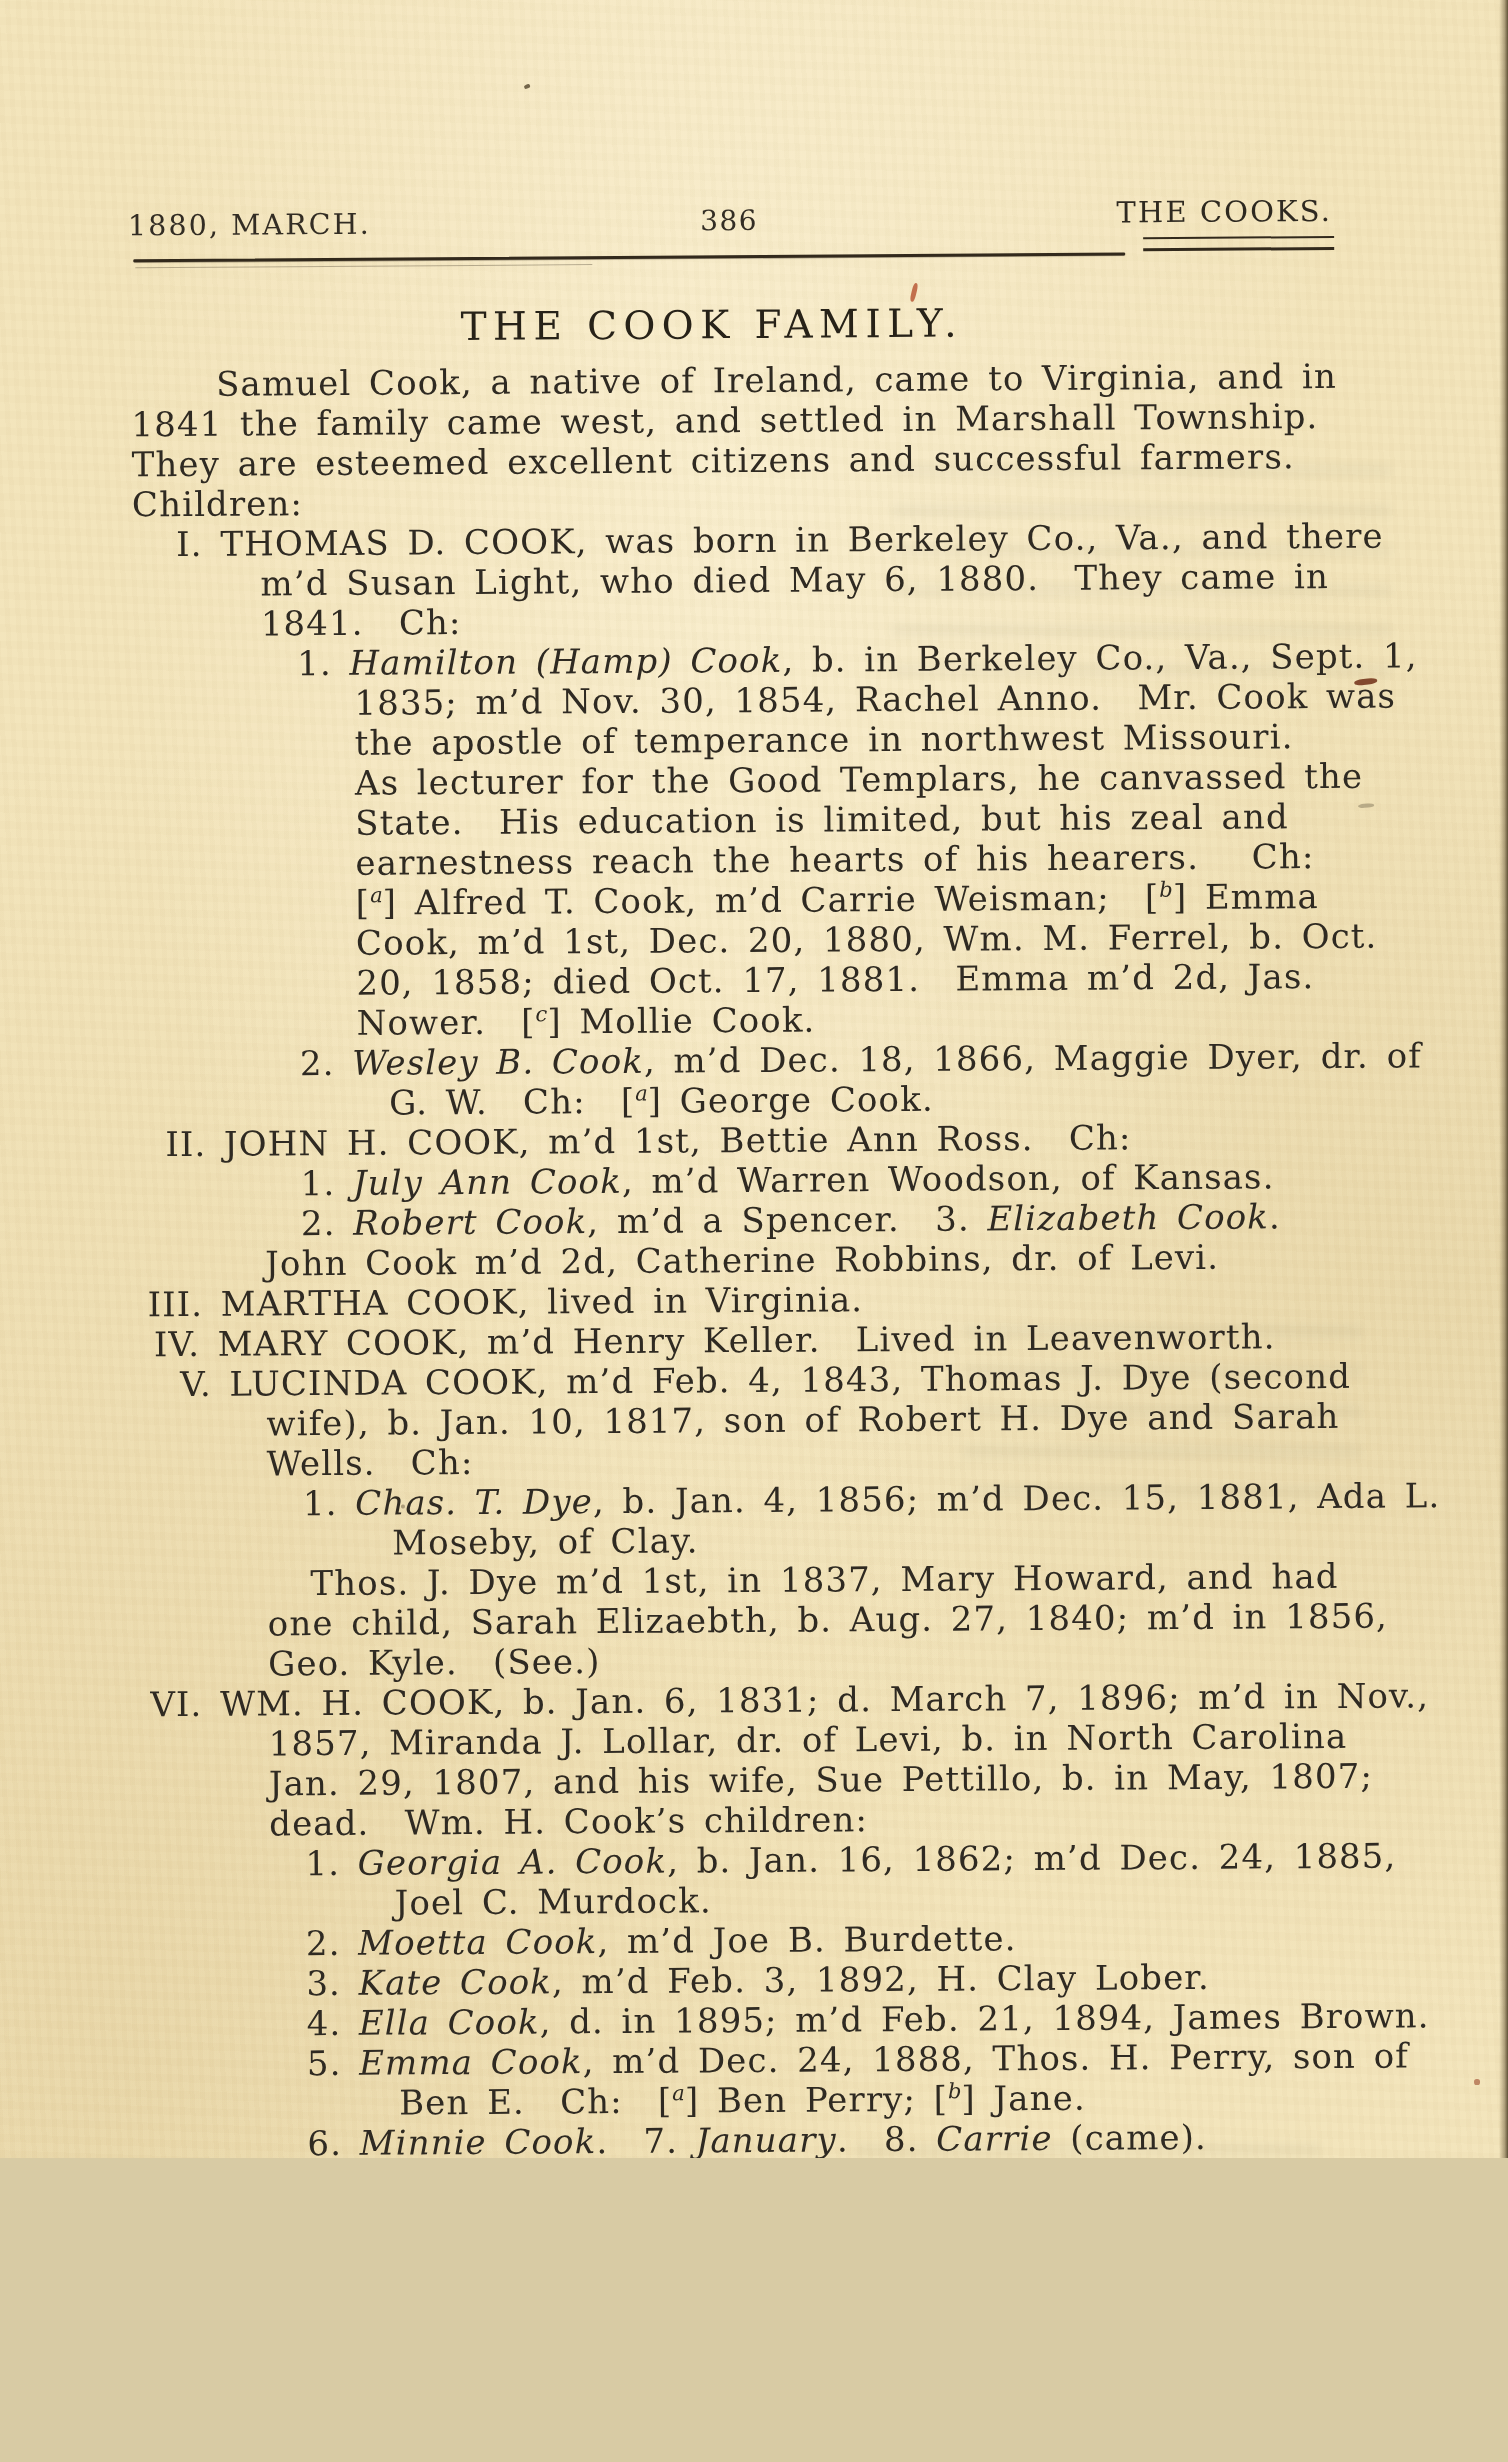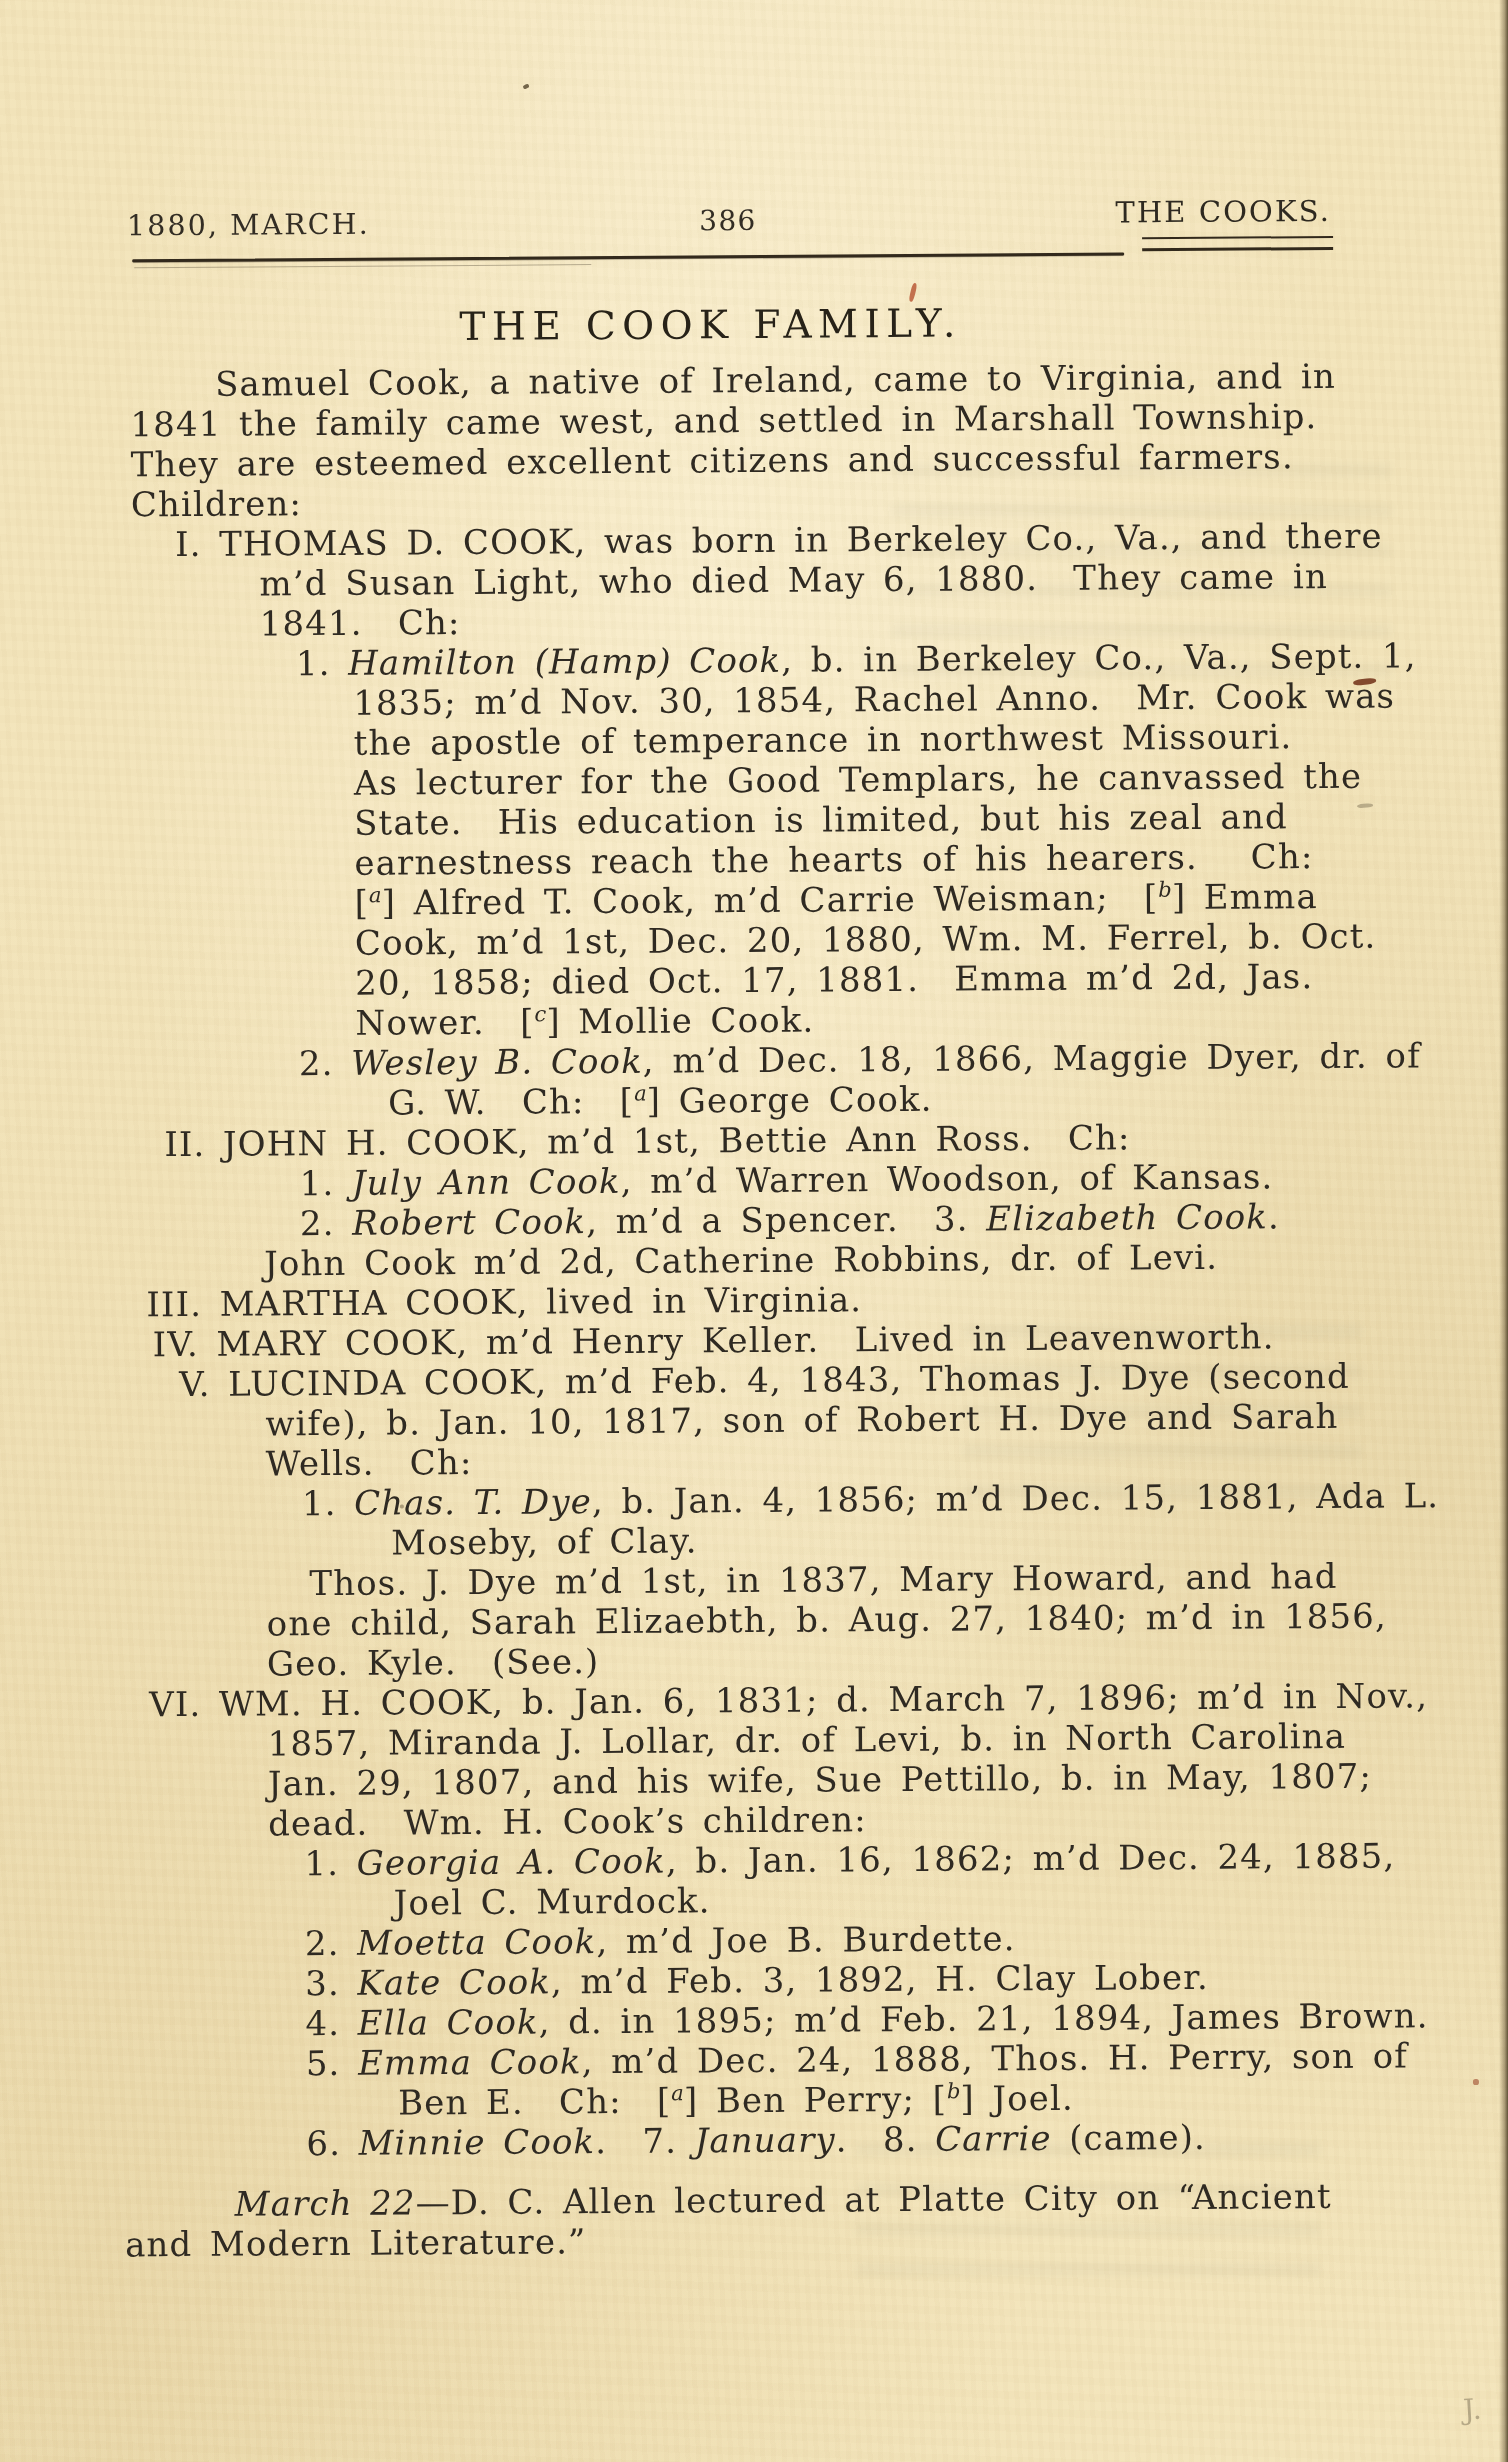--- a/index.html
+++ b/index.html
@@ -1,18 +1,18 @@
 <!DOCTYPE html>
 <html style="font-size:11.4px"><head>
 <meta charset="utf-8">
 <style>
   html,body{margin:0;padding:0;background:#d8cba4;}
   .page{
     position:relative;
-    width:1509px;height:2462px;
+    width:1509px;height:2158px;
     background:
       radial-gradient(ellipse at 48% 22%, rgba(252,243,214,.65) 0%, rgba(252,243,214,0) 55%),
       radial-gradient(ellipse at 8% 95%, rgba(224,202,150,.5) 0%, rgba(224,202,150,0) 45%),
       radial-gradient(ellipse at 96% 60%, rgba(222,201,150,.45) 0%, rgba(222,201,150,0) 40%),
       #f3e4ba;
     overflow:hidden;
     font-family:"DejaVu Serif", serif;
     color:#2f2a22;
   }
   .mottle{
@@ -153,21 +153,21 @@
         <div class="line" style="margin-left: 146px;"><span>VI. WM. H. COOK, b. Jan. 6, 1831; d. March 7, 1896; m’d in Nov.,</span></div>
         <div class="line" style="margin-left: 264px;"><span>1857, Miranda J. Lollar, dr. of Levi, b. in North Carolina</span></div>
         <div class="line" style="margin-left: 264px;"><span>Jan. 29, 1807, and his wife, Sue Pettillo, b. in May, 1807;</span></div>
         <div class="line" style="margin-left: 264px;"><span>dead.  Wm. H. Cook’s children:</span></div>
         <div class="line" style="margin-left: 300px;"><span>1. </span><span class="ital">Georgia A. Cook</span><span>, b. Jan. 16, 1862; m’d Dec. 24, 1885,</span></div>
         <div class="line" style="margin-left: 389px;"><span>Joel C. Murdock.</span></div>
         <div class="line" style="margin-left: 300px;"><span>2. </span><span class="ital">Moetta Cook</span><span>, m’d Joe B. Burdette.</span></div>
         <div class="line" style="margin-left: 300px;"><span>3. </span><span class="ital">Kate Cook</span><span>, m’d Feb. 3, 1892, H. Clay Lober.</span></div>
         <div class="line" style="margin-left: 300px;"><span>4. </span><span class="ital">Ella Cook</span><span>, d. in 1895; m’d Feb. 21, 1894, James Brown.</span></div>
         <div class="line" style="margin-left: 300px;"><span>5. </span><span class="ital">Emma Cook</span><span>, m’d Dec. 24, 1888, Thos. H. Perry, son of</span></div>
-        <div class="line" style="margin-left: 392px;"><span>Ben E.  Ch:  [</span><sup class="supl">a</sup><span>] Ben Perry; [</span><sup class="supl">b</sup><span>] Joel.</span></div>
+        <div class="line" style="margin-left: 392px;"><span>Ben E.  Ch:  [</span><sup class="supl">a</sup><span>] Ben Perry; [</span><sup class="supl">b</sup><span>] Jane.</span></div>
         <div class="line" style="margin-left: 300px;"><span>6. </span><span class="ital">Minnie Cook</span><span>.  7. </span><span class="ital">January</span><span>.  8. </span><span class="ital">Carrie</span><span> (came).</span></div>
         <div class="line gap" style="margin-left: 228px;"><span class="ital">March 22</span><span>—D. C. Allen lectured at Platte City on “Ancient</span></div>
         <div class="line" style="margin-left: 118px;"><span>and Modern Literature.”</span></div>
       </div>
 
     <div id="marks">
         <div class="mark" style="width: 23px; height: 6.4px; background: rgb(119, 56, 31); left: 1357px; top: 683px; opacity: 0.9; transform: rotate(-6deg);"></div>
         <div class="mark" style="width: 15.7px; height: 4.3px; background: rgb(141, 127, 99); left: 1360px; top: 808px; opacity: 0.55; transform: rotate(-4deg);"></div>
         <div class="mark" style="width: 5px; height: 19px; background: rgb(181, 81, 46); left: 917px; top: 284px; opacity: 0.8; transform: rotate(14deg);"></div>
         <div class="mark" style="width: 6.4px; height: 6.4px; background: rgb(156, 74, 44); left: 1467px; top: 2084px; opacity: 0.6; transform: rotate(0deg);"></div>

